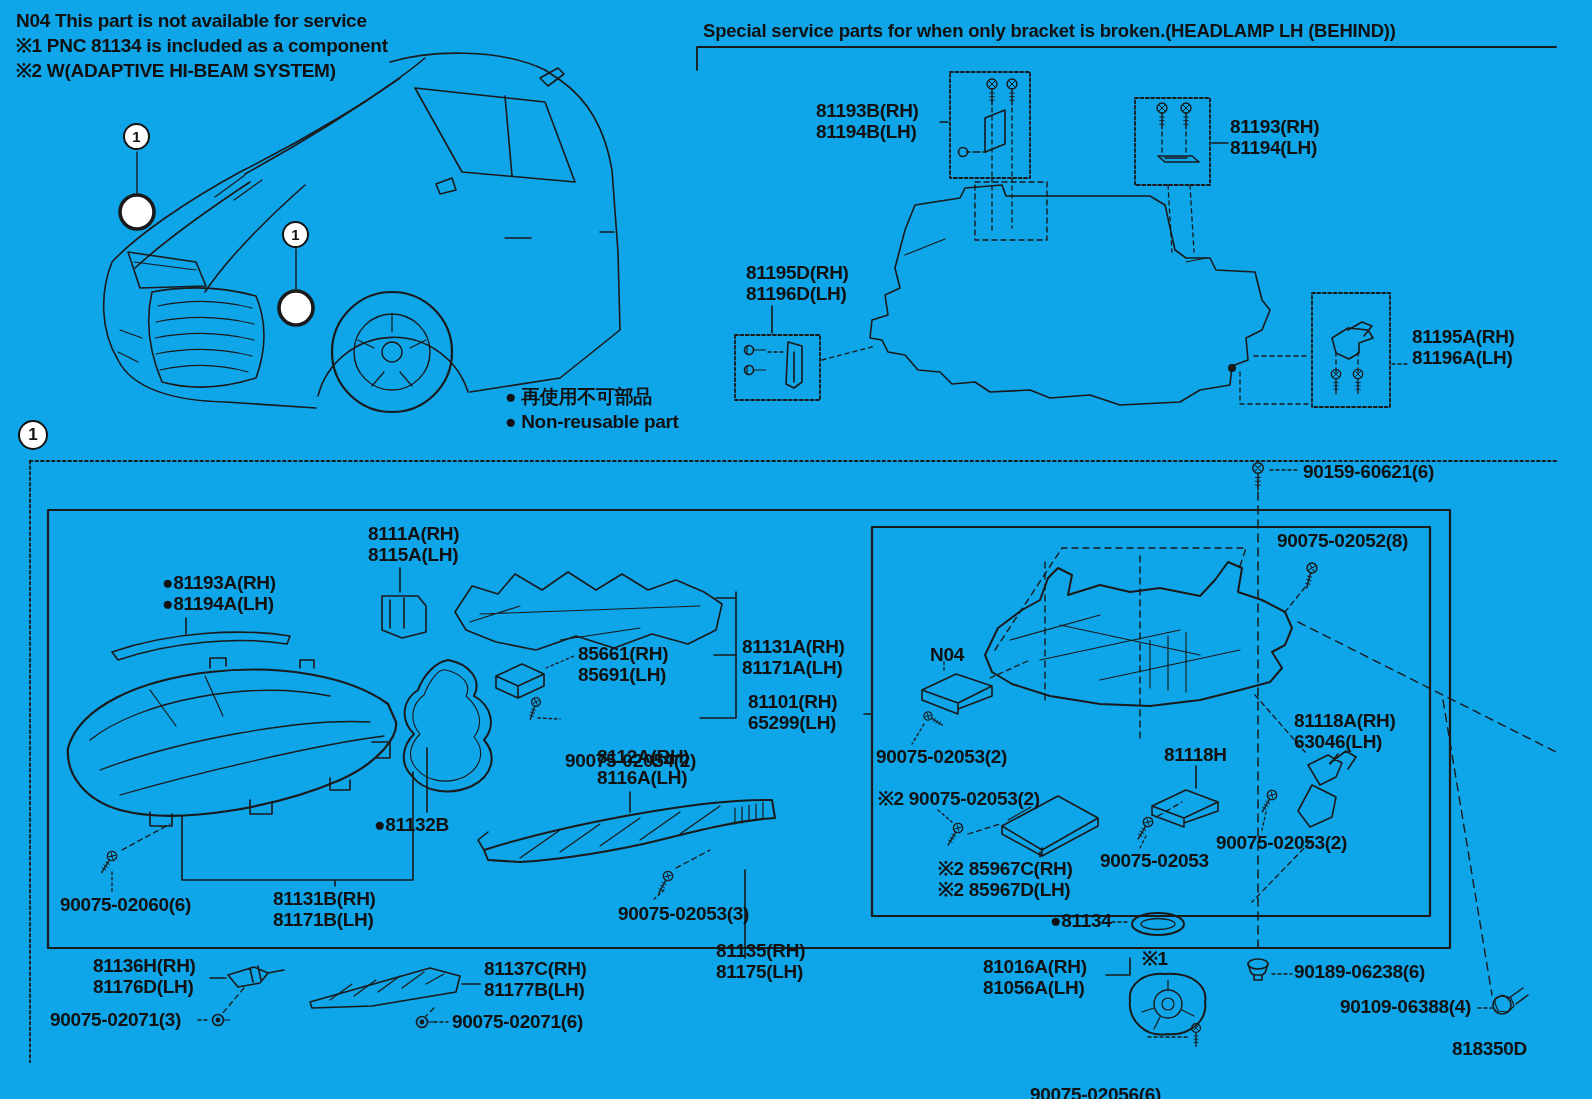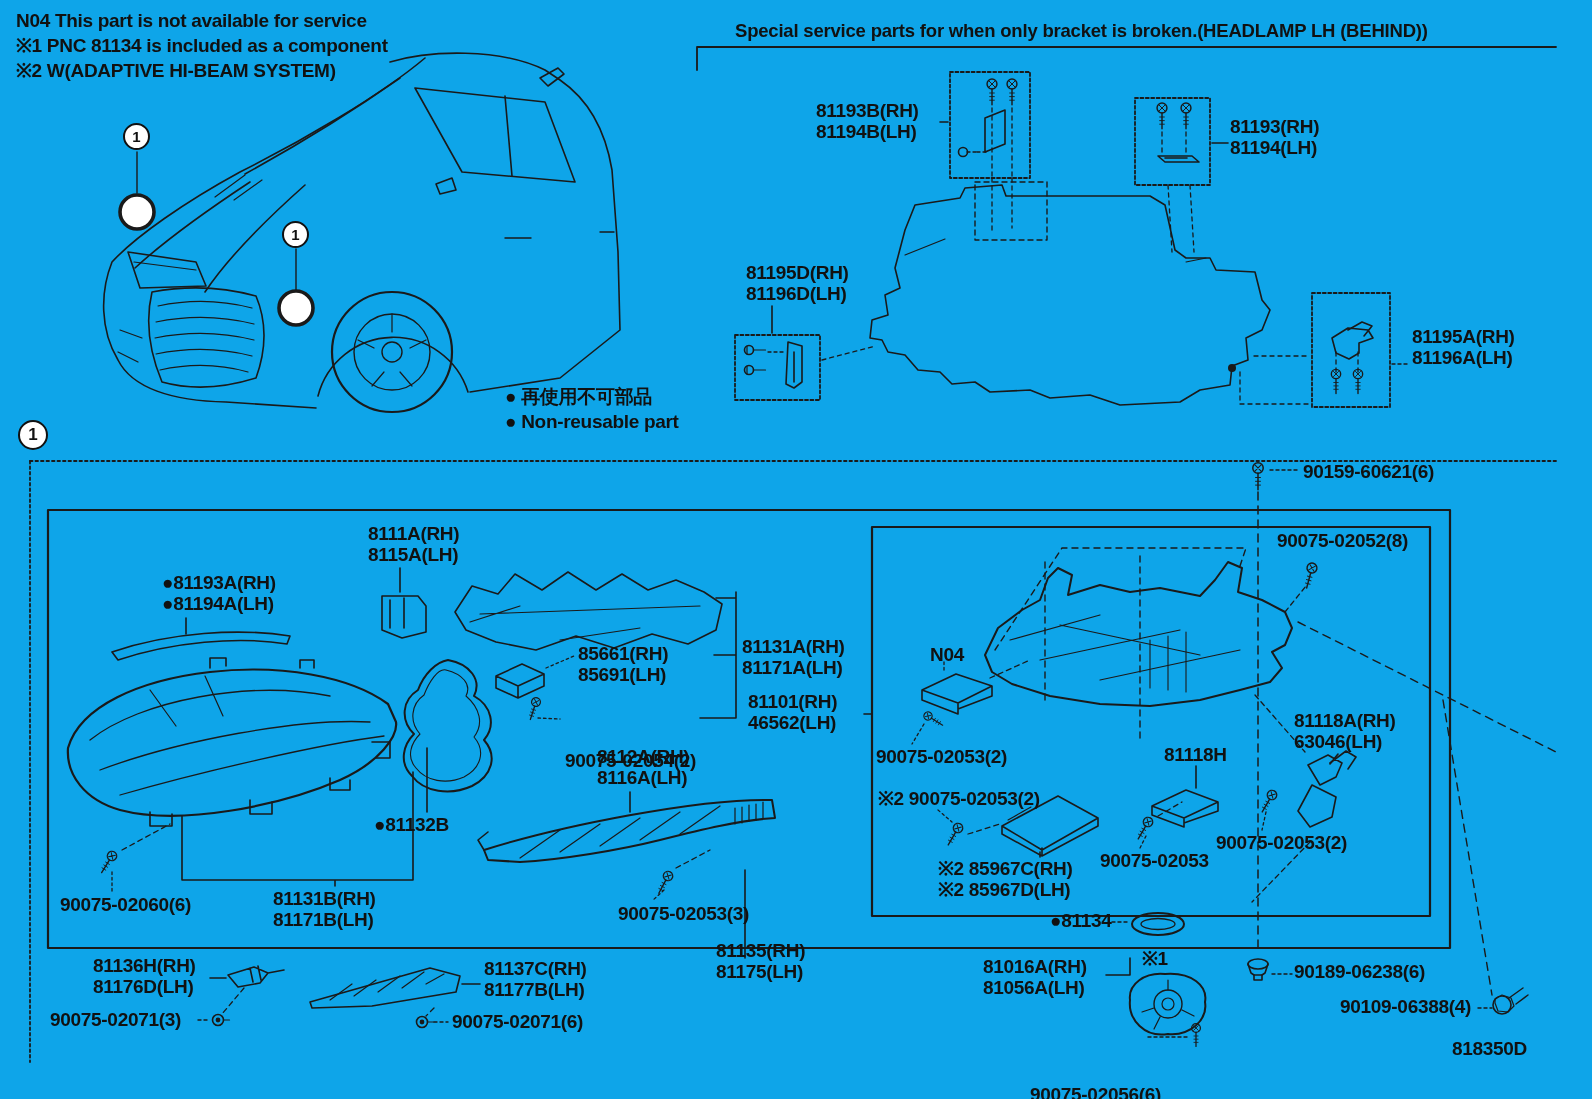--- a/index.html
+++ b/index.html
@@ -2,21 +2,21 @@
 <html><head>
 <meta charset="utf-8">
 <style>
   html,body{margin:0;padding:0;background:#fff;}
   .sheet{position:relative;width:1592px;height:1099px;background:#0ea5e9;overflow:hidden;
          font-family:"Liberation Sans",sans-serif;color:#111;}
   .art{position:absolute;left:0;top:0;}
   .lbl{position:absolute;font:bold 19px "Liberation Sans",sans-serif;line-height:21px;
        letter-spacing:-0.3px;white-space:nowrap;color:#111;}
   .notes{font:bold 19px "Liberation Sans",sans-serif;line-height:25px;}
-  .title{font:bold 18.5px "Liberation Sans",sans-serif;letter-spacing:-0.2px;margin-left:32px;}
+  .title{font:bold 18.5px "Liberation Sans",sans-serif;letter-spacing:-0.2px;}
   .circ{position:absolute;box-sizing:border-box;border:2.3px solid #111;border-radius:50%;
         background:#fff;display:flex;align-items:center;justify-content:center;
         font:bold 15px "Liberation Sans",sans-serif;color:#111;}
 </style>
 </head>
 <body>
 
 <div class="sheet">
 
   <svg class="art" width="1592" height="1099" viewBox="0 0 1592 1099" fill="none" stroke="#1a1a1a" stroke-width="1.6" stroke-linecap="round" stroke-linejoin="round">
@@ -296,21 +296,21 @@
   <div class="lbl" style="left:578px;top:643px">
     <div>85661(RH)</div>
     <div>85691(LH)</div>
   </div>
   <div class="lbl" style="left:742px;top:636px">
     <div>81131A(RH)</div>
     <div>81171A(LH)</div>
   </div>
   <div class="lbl" style="left:748px;top:691px">
     <div>81101(RH)</div>
-    <div>46562(LH)</div>
+    <div>65299(LH)</div>
   </div>
   <div class="lbl" style="left:565px;top:750px">90075-02054(2)</div>
   <div class="lbl" style="left:597px;top:746px">
     <div>8112A(RH)</div>
     <div>8116A(LH)</div>
   </div>
   <div class="lbl" style="left:374px;top:814px">●81132B</div>
   <div class="lbl" style="left:60px;top:894px">90075-02060(6)</div>
   <div class="lbl" style="left:273px;top:888px">
     <div>81131B(RH)</div>

